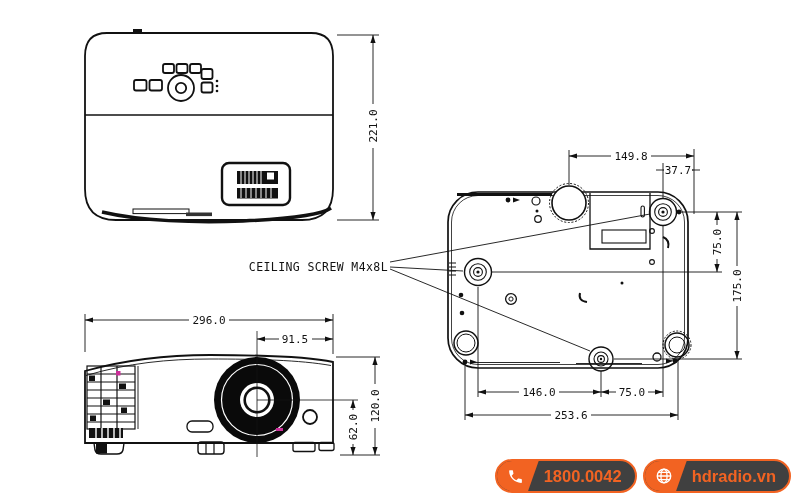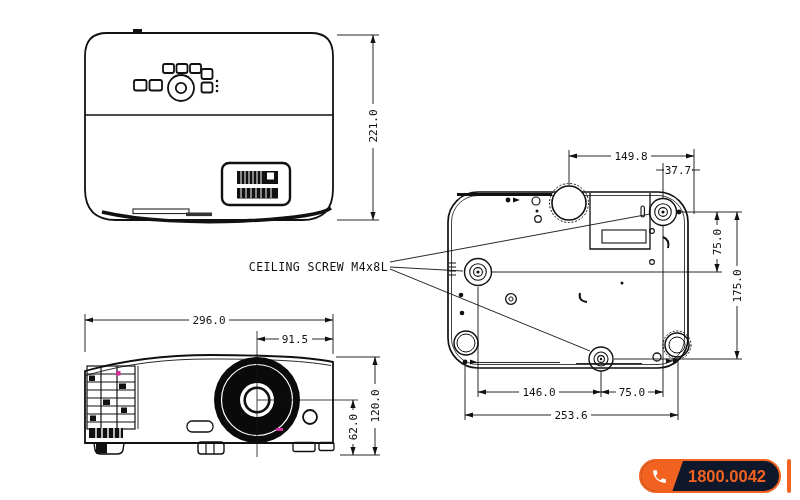--- a/index.html
+++ b/index.html
@@ -12,21 +12,21 @@
     font-size:11px;
     fill:#111;
   }
   svg .ann{font-size:11.5px;letter-spacing:0.4px;}
   .footer{
     position:absolute;right:9px;bottom:7px;
     display:flex;gap:6px;align-items:center;
   }
   .badge{
     position:relative;height:30px;border:2px solid #F26322;border-radius:17px;
-    background:#0f172a;display:flex;align-items:center;overflow:hidden;
+    background:#404040;display:flex;align-items:center;overflow:hidden;
   }
   .badge-accent{
     position:absolute;left:0;top:0;bottom:0;width:42px;background:#F26322;
     clip-path:polygon(0 0,42px 0,30px 34px,0 34px);
     display:flex;align-items:center;
   }
   .badge-accent svg{margin-left:10px;}
   .badge-text{
     margin-left:47px;padding-right:13px;color:#F26322;font-weight:bold;
     font-size:16.5px;line-height:30px;white-space:nowrap;
@@ -340,17 +340,18 @@
       <svg width="18" height="18" viewBox="0 0 20 20">
         <g fill="none" stroke="#fff" stroke-width="1.5">
           <circle cx="10" cy="10" r="7.5"></circle>
           <ellipse cx="10" cy="10" rx="3.4" ry="7.5"></ellipse>
           <line x1="2.5" y1="10" x2="17.5" y2="10"></line>
           <line x1="3.6" y1="6" x2="16.4" y2="6"></line>
           <line x1="3.6" y1="14" x2="16.4" y2="14"></line>
         </g>
       </svg>
     </div>
+    <span class="badge-text">hdradio.vn</span>
   </div>
 </div>
 
 
 
 
 </body></html>

